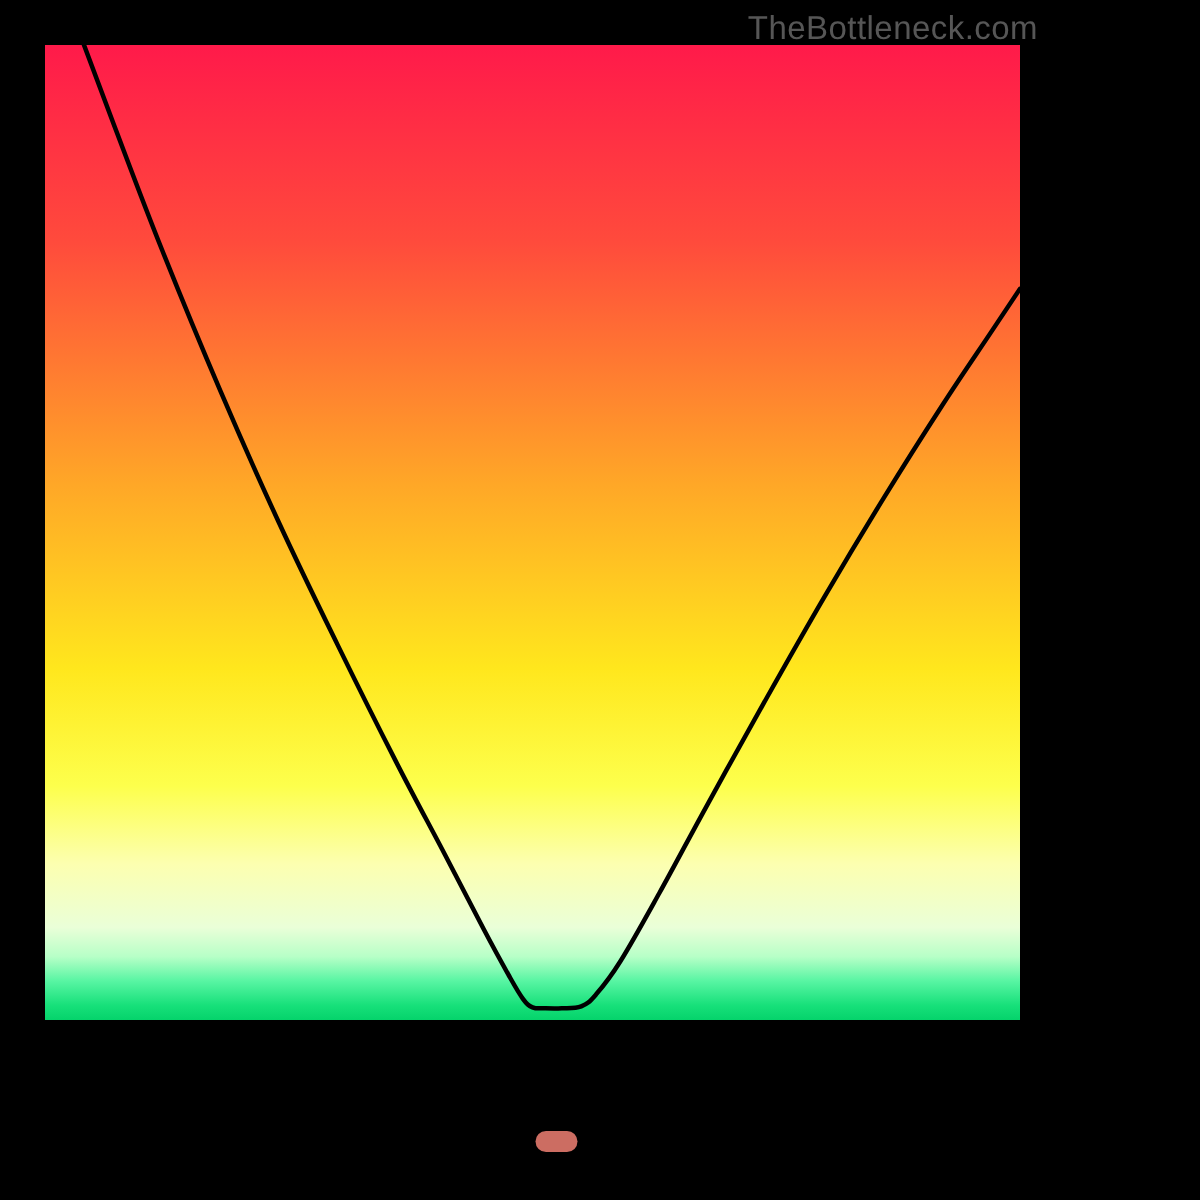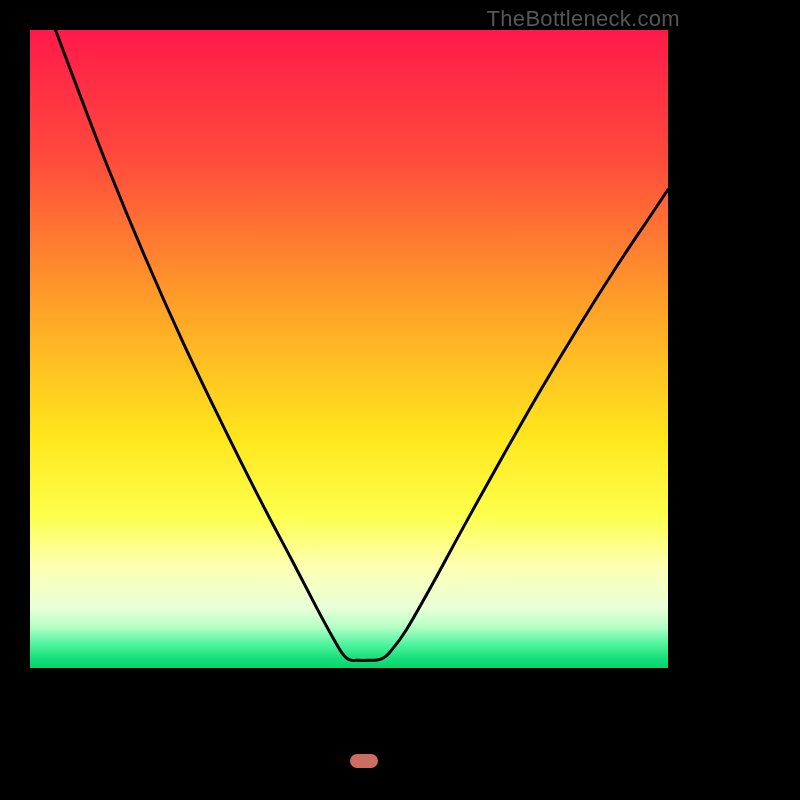--- a/index.html
+++ b/index.html
@@ -8,20 +8,21 @@
     width: 800px;
     height: 800px;
     background: #000;
     overflow: hidden;
   }
   .frame {
     position: relative;
     width: 698px;
     height: 800px;
     background: #000;
+    padding-left: 12px;
   }
   .watermark {
     position: absolute;
     top: 6px;
     right: 18px;
     font-family: Arial, Helvetica, sans-serif;
     font-size: 22px;
     color: #565656;
     letter-spacing: 0.3px;
     z-index: 50;

